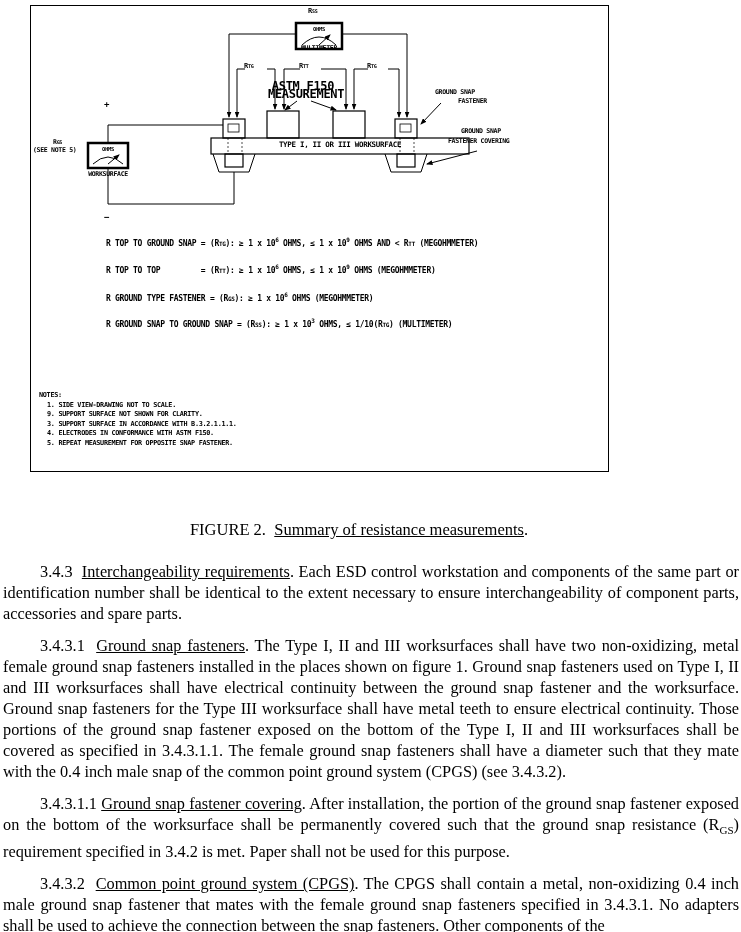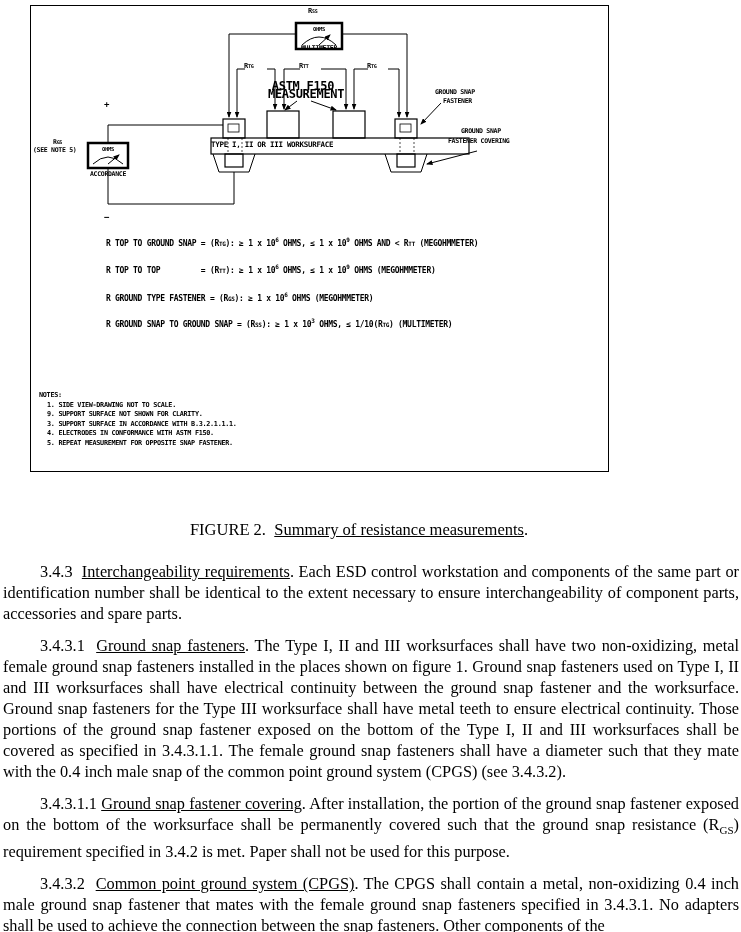--- a/index.html
+++ b/index.html
@@ -11,29 +11,29 @@
   .circuit{position:absolute;left:0;top:0;width:577px;height:465px;}
   .lbl{position:absolute;font-size:7px;line-height:8px;white-space:nowrap;}
   .sub-s{font-size:5px;}
   .rss-label{left:277px;top:1px;}
   .mult-ohms{left:265px;top:19px;width:46px;text-align:center;font-size:5.5px;}
   .mult-name{left:258px;top:38px;width:60px;text-align:center;font-size:6.5px;}
   .rl0{left:213px;top:56px;}
   .rl1{left:268px;top:56px;}
   .rl2{left:336px;top:56px;}
   .astm{left:237px;top:77px;width:70px;text-align:center;font-size:12px;line-height:7.5px;}
-  .bar-label{left:180px;top:135px;width:258px;text-align:left;font-size:7.5px;}
+  .bar-label{left:180px;top:135px;width:258px;text-align:center;font-size:7.5px;}
   .plus{left:73px;top:94px;font-size:9px;}
   .minus{left:73px;top:207px;font-size:9px;}
   .rgs-block{left:2px;top:132px;font-size:6.5px;line-height:8px;}
   .rgs-block .l1{padding-left:20px;}
   .mo-ohms{left:57px;top:139px;width:40px;text-align:center;font-size:5.5px;}
   .mo-name{left:46px;top:164px;width:62px;text-align:center;font-size:6.5px;}
   .gsf-callout{left:404px;top:82px;font-size:6.5px;line-height:9px;}
-  .gsf-callout .l2{padding-left:8px;}
+  .gsf-callout .l2{padding-left:8px;margin-left:15px;}
   .gsfc-callout{left:417px;top:120px;font-size:6.5px;line-height:10px;}
   .gsfc-callout .l1{padding-left:13px;}
   .formula{position:absolute;left:75px;font-size:8px;white-space:pre;line-height:13px;}
   .f0{top:231px;} .f1{top:258px;} .f2{top:286px;} .f3{top:312px;}
   .formula .sp{font-size:6px;position:relative;top:-4px;}
   .formula .sb{font-size:6px;}
   .notes{position:absolute;left:8px;top:385px;font-size:6.8px;line-height:9.5px;}
   .notes .items{margin-left:8px;}
   
   .caption{position:absolute;left:0;top:520px;width:718px;text-align:center;font-size:16.5px;}
@@ -108,21 +108,21 @@
   <div class="lbl bar-label">TYPE I, II OR III WORKSURFACE</div>
 
   <div class="lbl plus">+</div>
   <div class="lbl minus">−</div>
 
   <div class="lbl rgs-block">
     <div class="l1"><span>R</span><span class="sub-s">GS</span></div>
     <div>(SEE NOTE 5)</div>
   </div>
   <div class="lbl mo-ohms">OHMS</div>
-  <div class="lbl mo-name">ACCORDANCE</div>
+  <div class="lbl mo-name">WORKSURFACE</div>
 
   <div class="lbl gsf-callout">
     <div>GROUND SNAP</div>
     <div class="l2">FASTENER</div>
   </div>
   <div class="lbl gsfc-callout">
     <div class="l1">GROUND SNAP</div>
     <div>FASTENER COVERING</div>
   </div>
 

